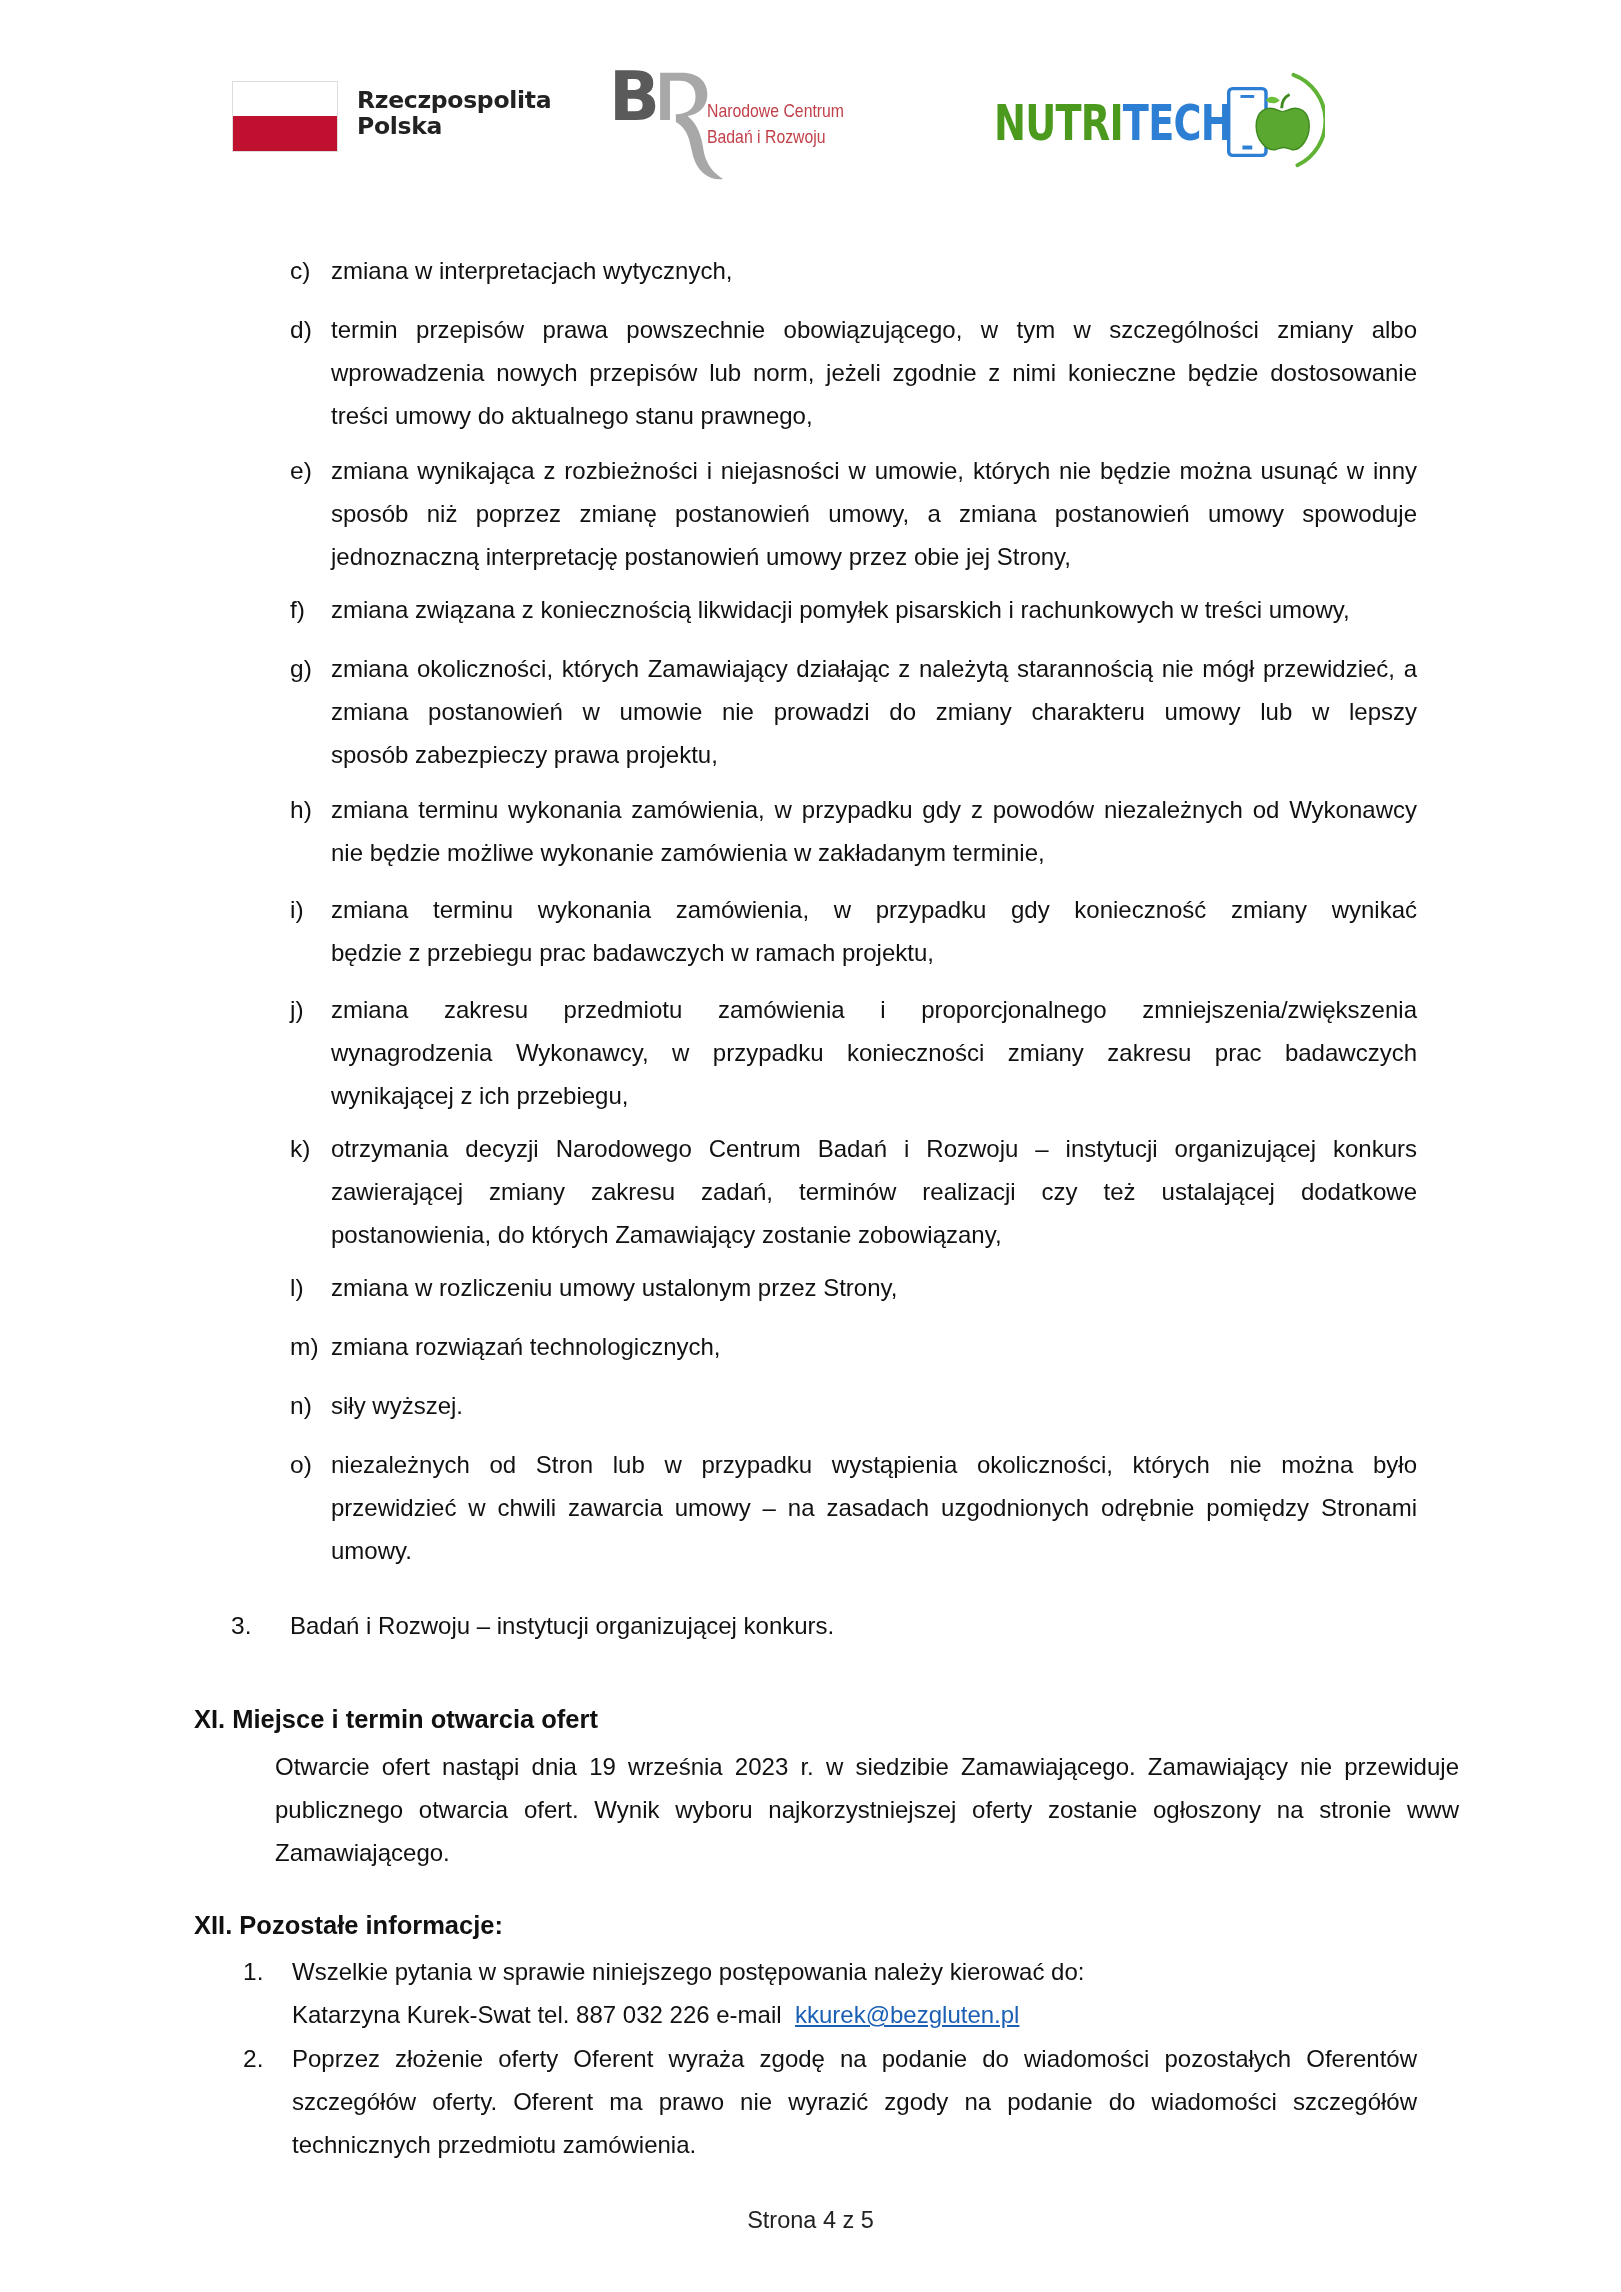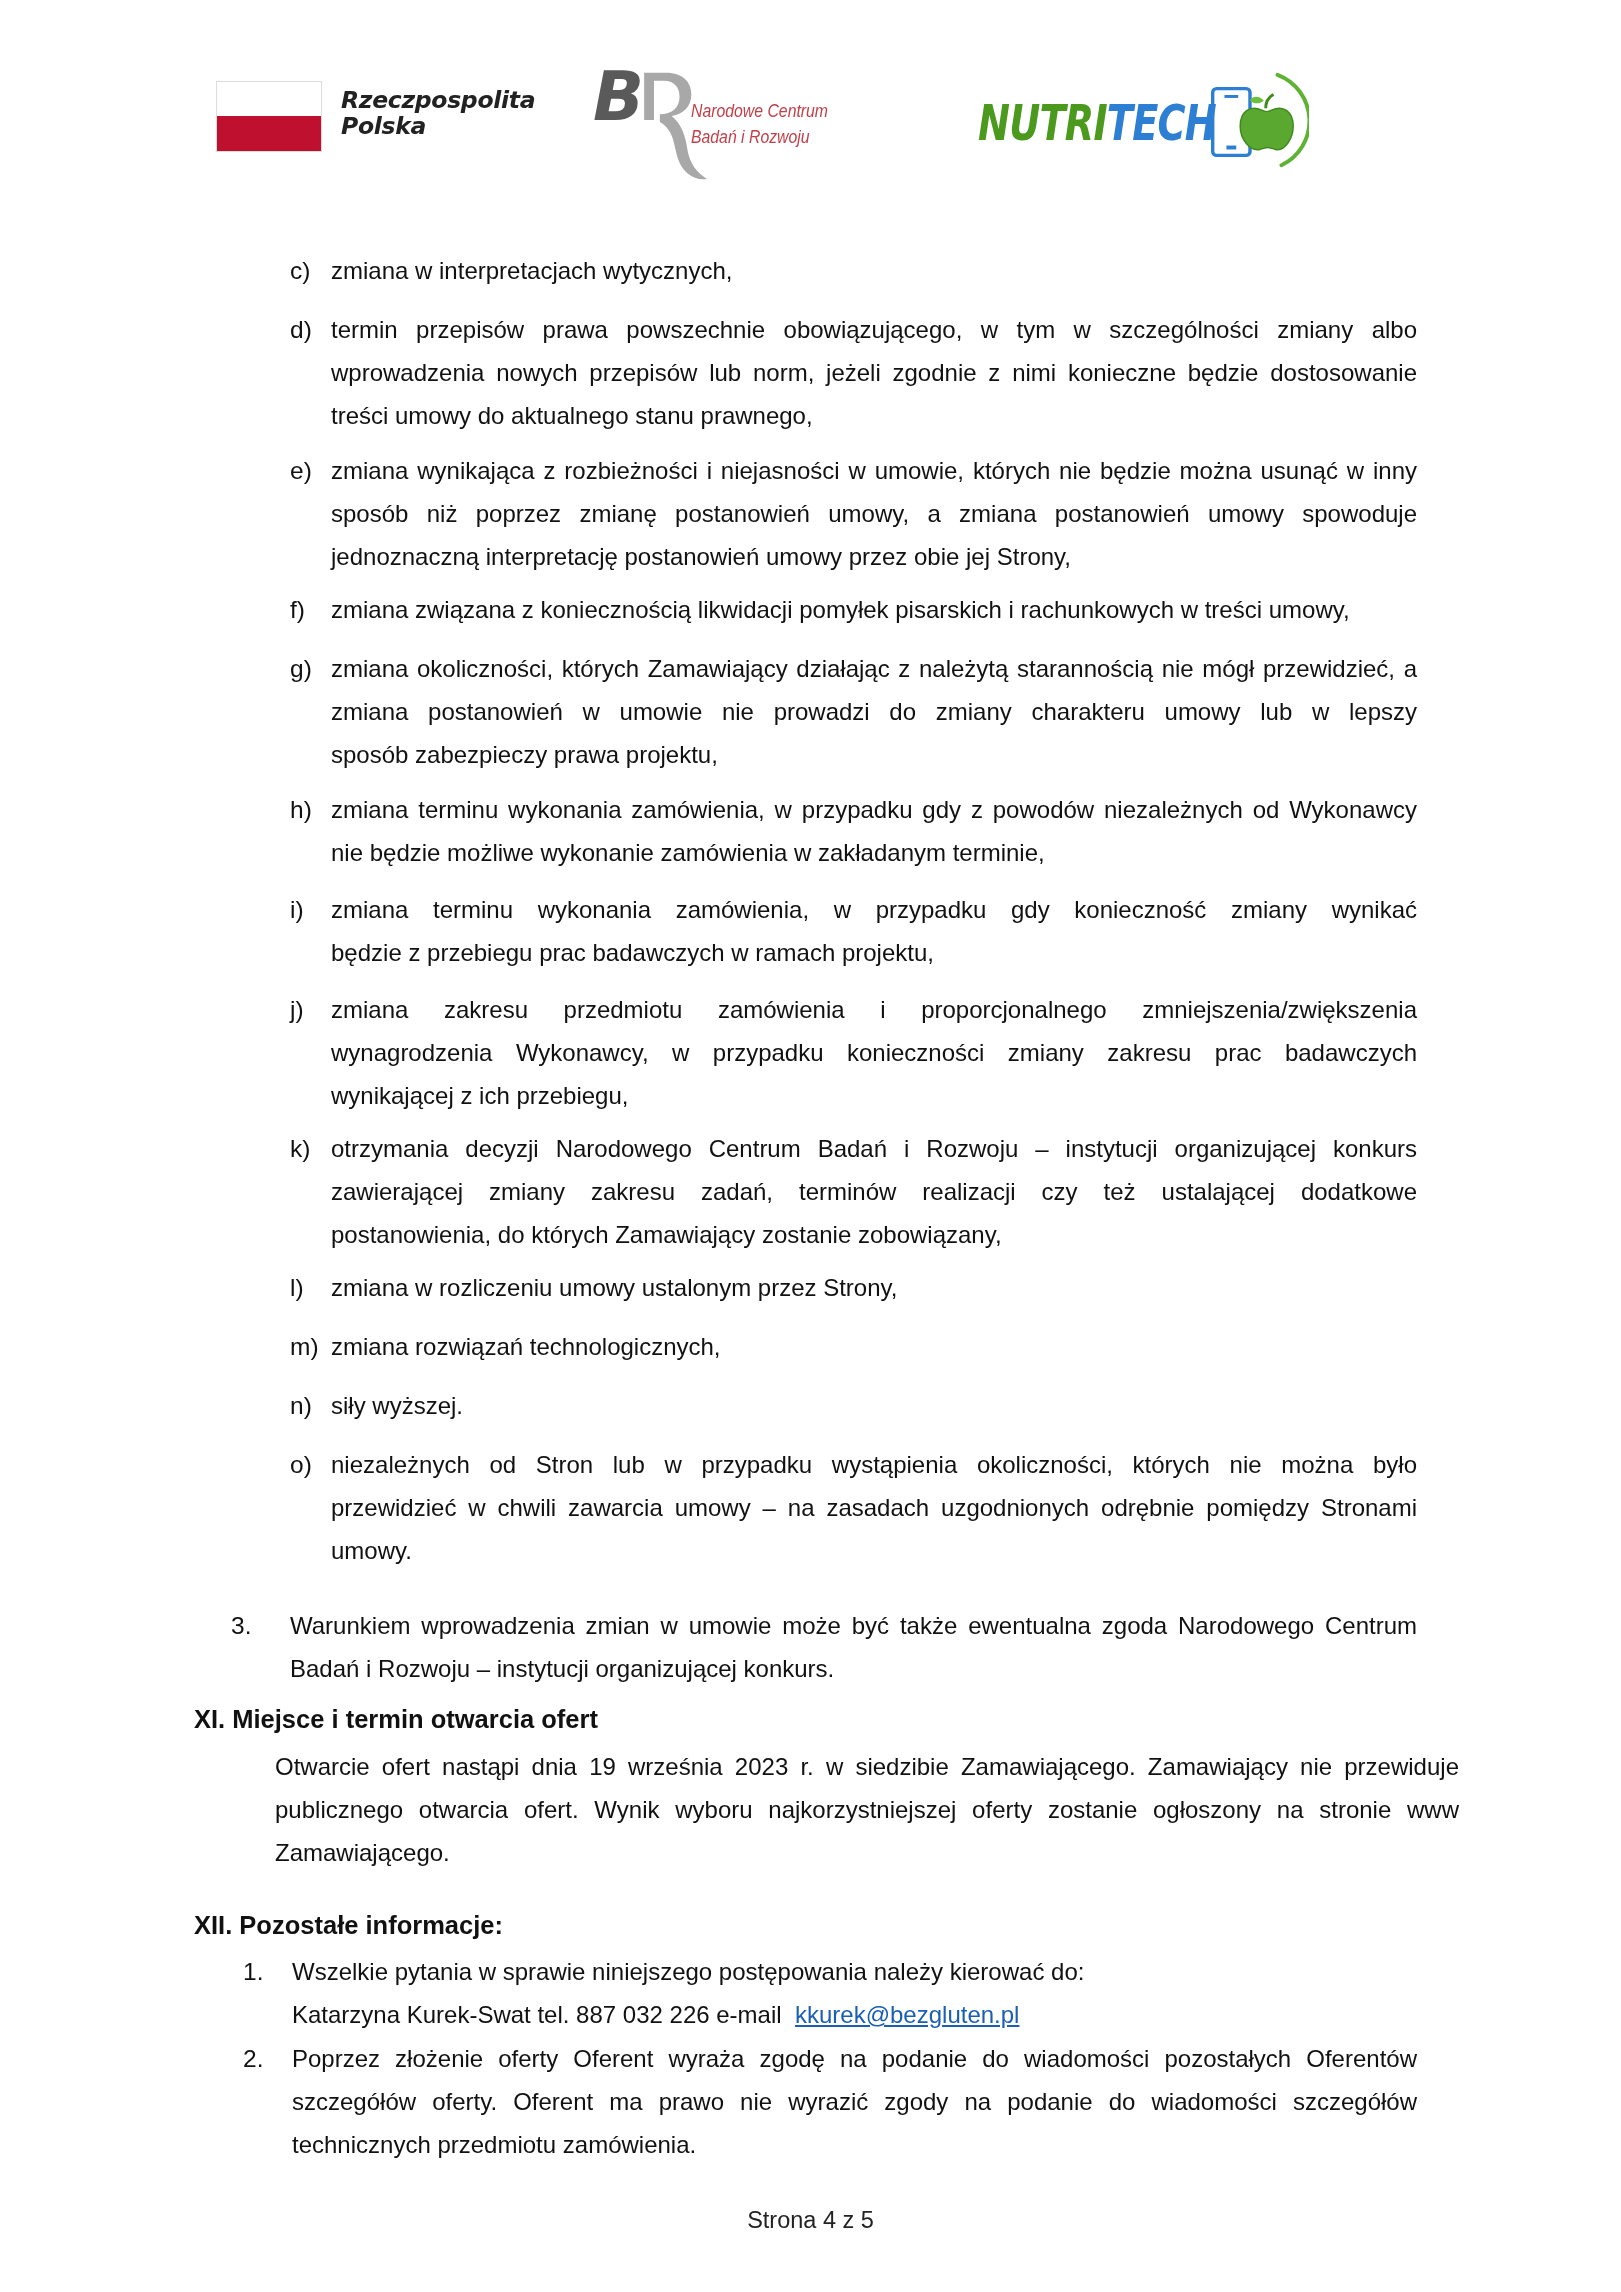--- a/index.html
+++ b/index.html
@@ -1,20 +1,20 @@
 <!DOCTYPE html>
 <html><head>
 <meta charset="utf-8">
 <style>
   html, body { margin: 0; padding: 0; background: #ffffff; }
   body { width: 1621px; height: 2293px; position: relative; overflow: hidden;
          font-family: "Liberation Sans Narrow", "Liberation Sans", sans-serif; color: #111; }
 
   
-  .header { position: absolute; top: 59px; left: 0; width: 1380px; height: 127px; font-style: italic; }
+  .header { position: absolute; top: 59px; left: 16px; width: 1380px; height: 127px; }
   .logo-rp { position: absolute; left: 216px; top: 21.6px; width: 323px; height: 78px; }
   .flag { position: absolute; left: 0; top: 0; width: 106px; height: 71px; border: 1px solid #ddd; box-sizing: border-box; }
   .flag .white { height: 50%; background: #fff; }
   .flag .red { height: 50%; background: #c0102f; }
   .rp-text { position: absolute; left: 125px; top: 7.8px; font-family: "DejaVu Sans", sans-serif; font-weight: bold; font-size: 23.5px; line-height: 25.5px; color: #222; letter-spacing: -0.3px; }
 
   .logo-ncbr { position: absolute; left: 593px; top: 2px; width: 323px; height: 123px; }
   .ncbr-mark { position: absolute; left: 0; top: 0; width: 118px; height: 123px; }
   .ncbr-text { position: absolute; left: 98px; top: 37px; font-family: "Liberation Sans", sans-serif; font-size: 18.6px; line-height: 25.5px; color: #c2404a; transform: scaleX(0.85); transform-origin: left; }
 
@@ -179,21 +179,20 @@
           <span class="line" style="white-space: normal;">niezależnych od Stron lub w przypadku wystąpienia okoliczności, których nie można było</span>
           <span class="line" style="white-space: normal;">przewidzieć w chwili zawarcia umowy – na zasadach uzgodnionych odrębnie pomiędzy Stronami</span>
           <span class="line last" style="white-space: normal;">umowy.</span>
         </div>
       </div>
     </div>
 
   <div class="num-item" id="point3" style="left:231px; top:1604px;">
     <span class="marker">3.</span>
     <div class="para">
-      <span class="line" style="white-space: normal;">Warunkiem wprowadzenia zmian w umowie może być także ewentualna zgoda Narodowego Centrum</span>
       <span class="line last" style="white-space: normal;">Badań i Rozwoju – instytucji organizującej konkurs.</span>
     </div>
   </div>
 
   <div class="heading" style="top:1703px;">
     <span class="h-num">XI.</span>
     <span>Miejsce i termin otwarcia ofert</span>
   </div>
   <div class="para" style="left:233px; top:1745px; width:1184px;margin-left:42px;">
     <span class="line" style="white-space: normal;">Otwarcie ofert nastąpi dnia 19 września 2023 r. w siedzibie Zamawiającego. Zamawiający nie przewiduje</span>

